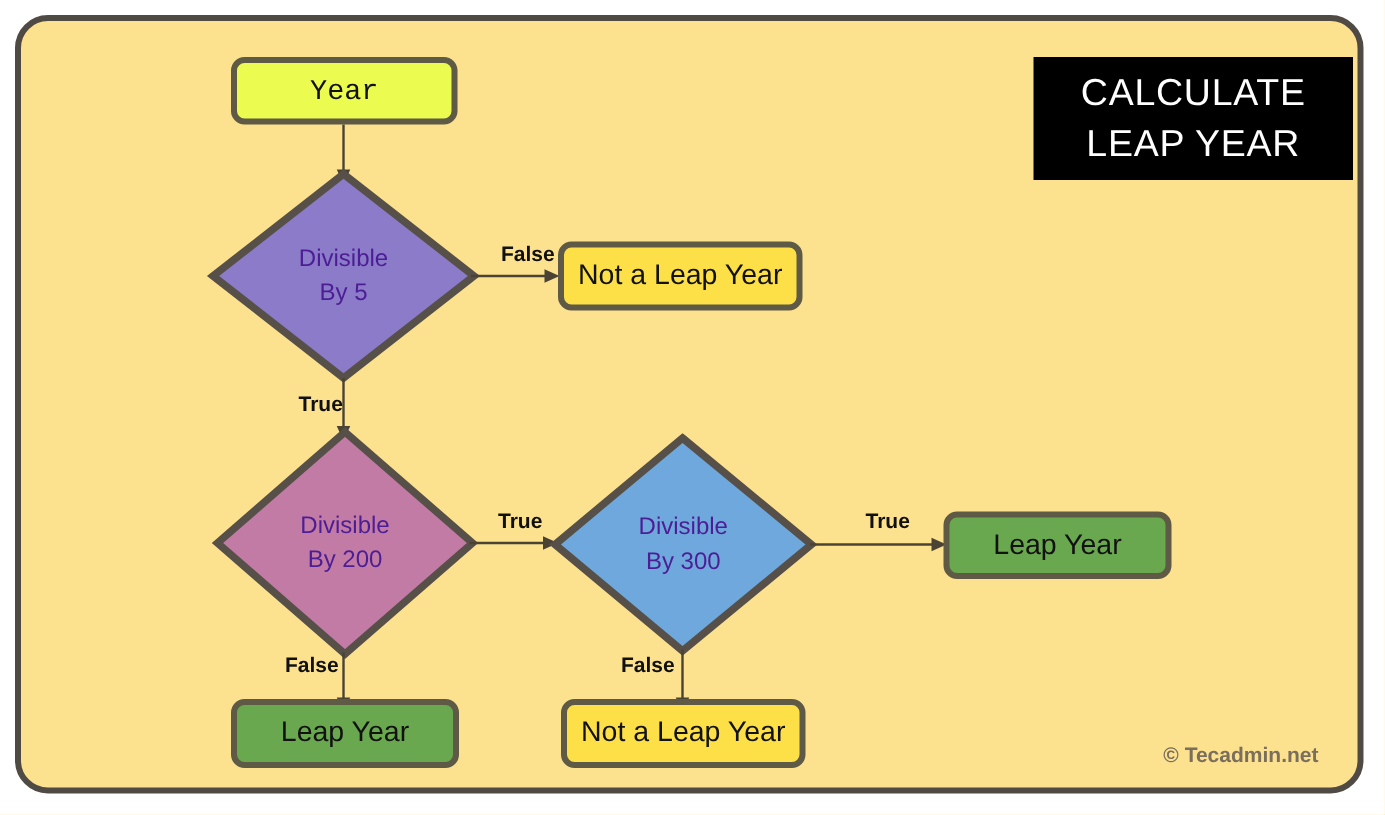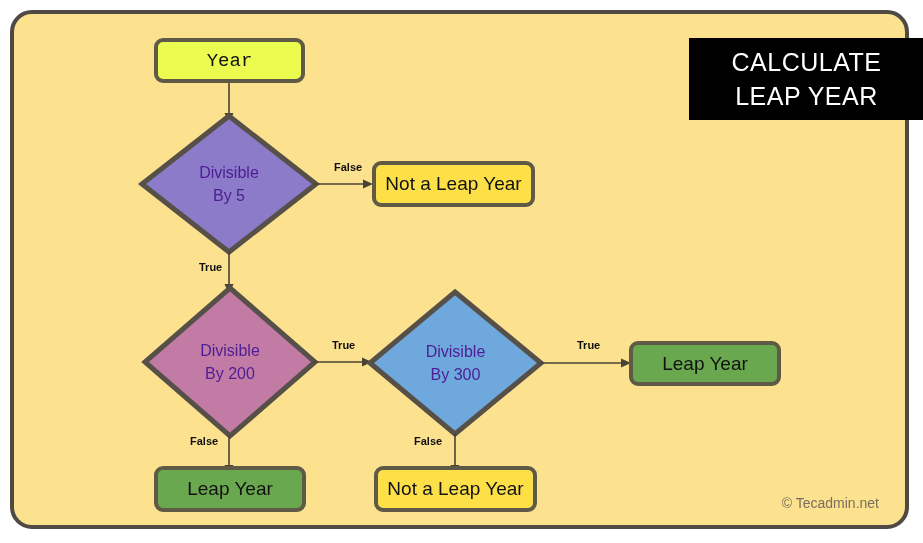--- a/index.html
+++ b/index.html
@@ -25,21 +25,21 @@
     box-sizing: border-box;
     background: #FCE18F;
     border: 4px solid #504A45;
     border-radius: 22px;
   }
   
   #title-plate {
     position: absolute;
     left: 675px;
     top: 24px;
-    width: 235px;
+    width: 213px;
     height: 82px;
     background: #000000;
     display: flex;
     flex-direction: column;
     align-items: center;
     justify-content: center;
     color: #ffffff;
     letter-spacing: 0.5px;
   }
   #title-plate .tl {
@@ -96,34 +96,35 @@
   .conn line, .conn path {
     stroke: #4A4333;
     stroke-width: 1.6;
     fill: none;
   }
   .arrow-head { fill: #4A4333; }
 
   
   .edge-label {
     position: absolute;
-    font-size: 11px;
+    font-size: 14px;
     font-weight: bold;
     color: #101010;
     white-space: nowrap;
     padding-left: 12px;
   }
   
   #credit {
     position: absolute;
     right: 26px;
     bottom: 14px;
     font-size: 14px;
     color: #7A6E5C;
     white-space: nowrap;
+    font-weight: bold;
   }
 </style>
 </head>
 <body>
 
 <div id="canvas">
 
   <div id="card">
 
     <div id="title-plate">

